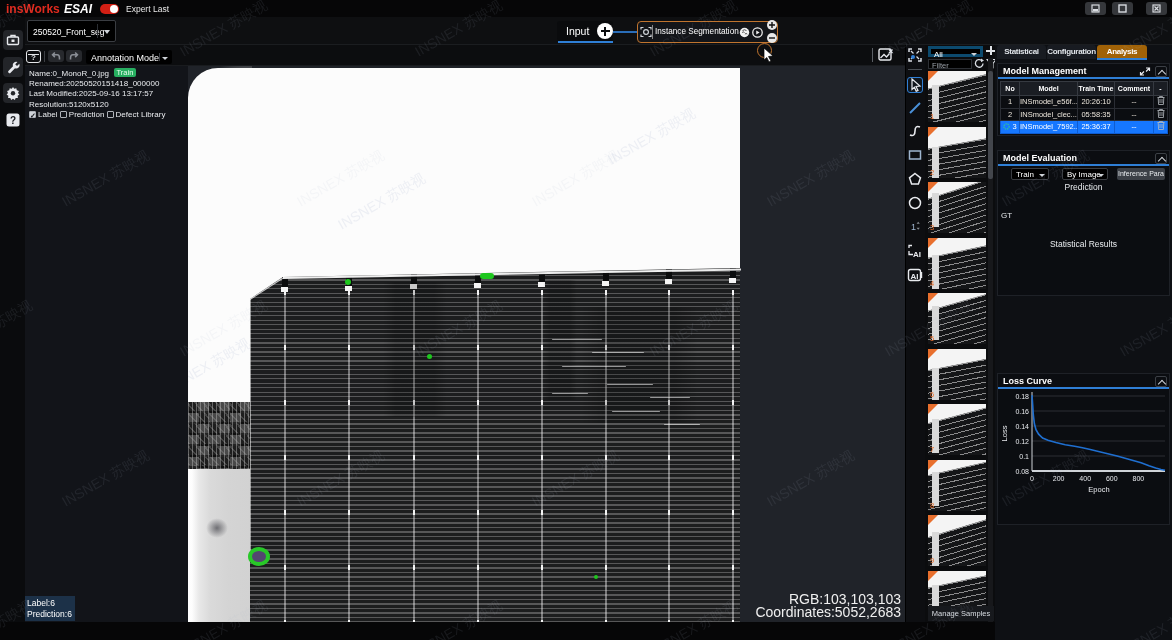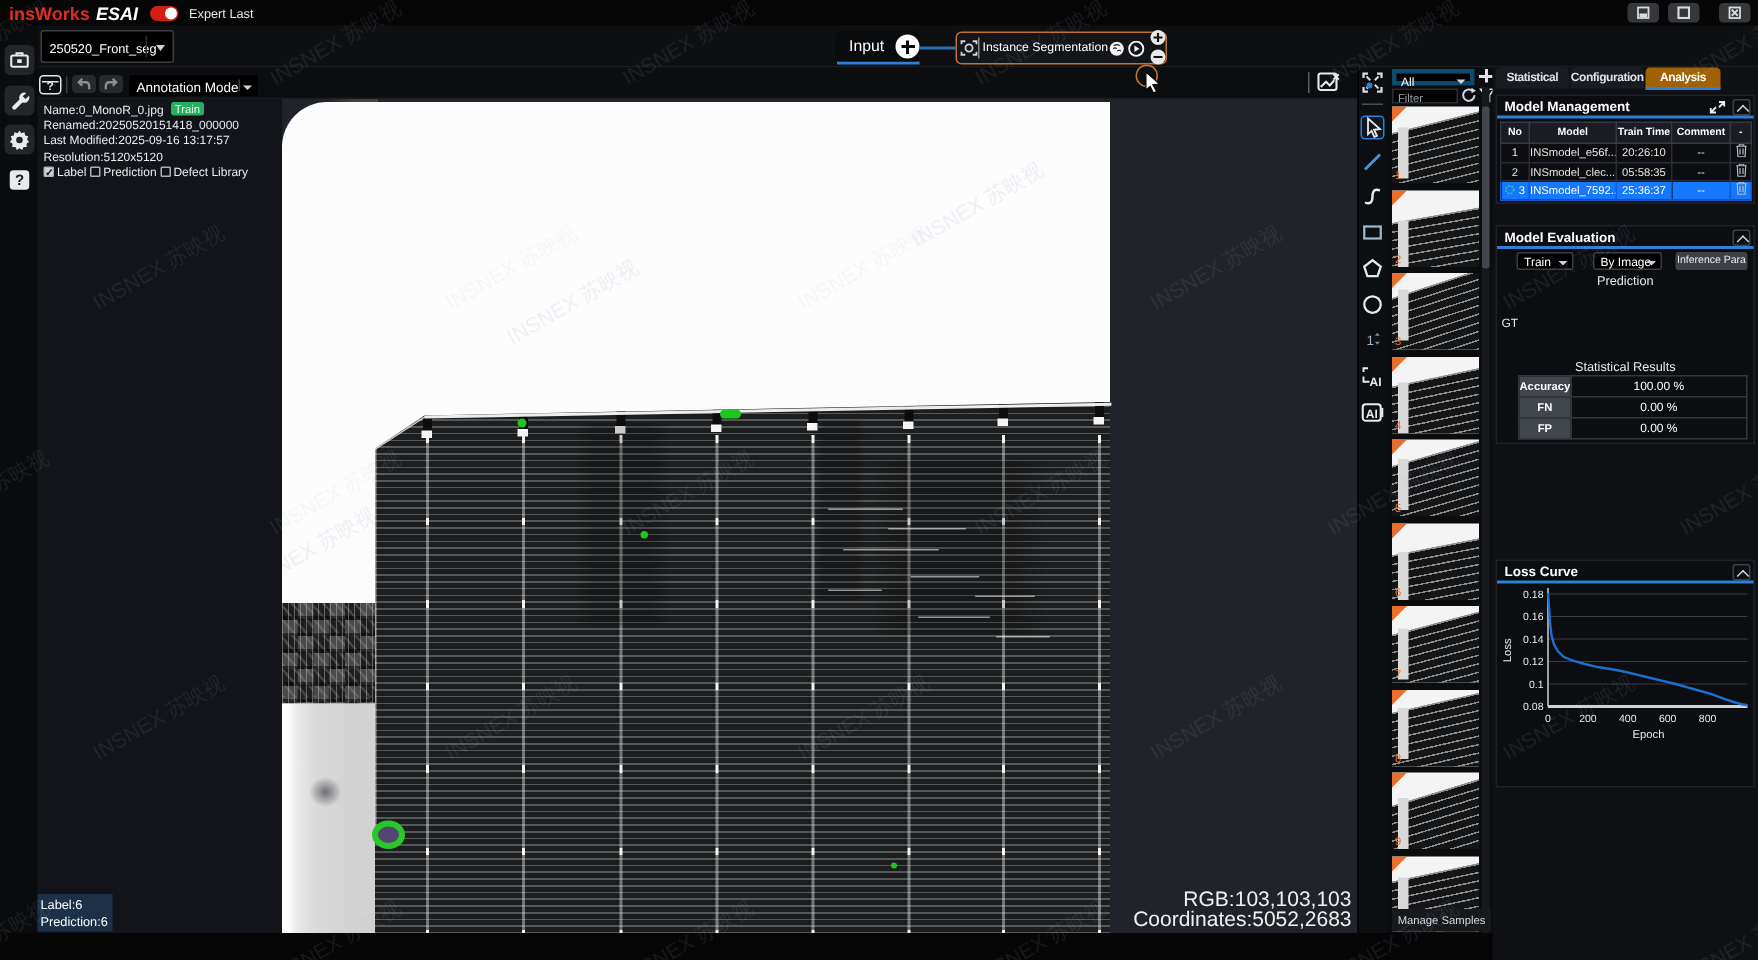--- a/index.html
+++ b/index.html
@@ -572,36 +572,20 @@
         <span class="car"></span>
       </div>
     <div class="dd" style="left:64px;top:17px;width:46px;height:12px;">
         <span style="position:absolute;left:4px;top:1px;">By Image</span>
         <span class="car"></span>
       </div>
     <div id="infpara">Inference Para</div>
     <div id="predlbl">Prediction</div>
     <div id="gtlbl">GT</div>
     <div id="statlbl">Statistical Results</div>
-    <table id="stattable">
-      <tbody>
-          <tr>
-            <td class="hd" style="width:30px;">Accuracy</td>
-            <td>100.00 %</td>
-          </tr>
-      <tr>
-            <td class="hd">FN</td>
-            <td>0.00 %</td>
-          </tr>
-      <tr>
-            <td class="hd">FP</td>
-            <td>0.00 %</td>
-          </tr>
-    </tbody>
-      </table>
   </div>
 
 
   <div class="abs secbox" id="lcbox">
     <div class="sechdr">
         <span class="t">Loss Curve</span>
         <span class="collbtn"></span>
         <span class="ul"></span>
       </div>
     <svg id="lcchart" width="169" height="105" viewBox="0 0 169 105">

